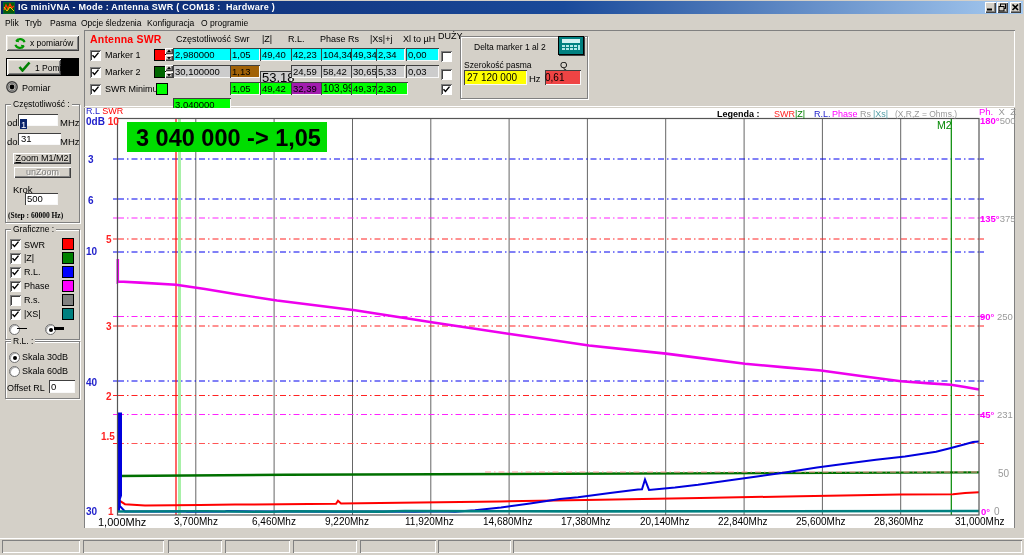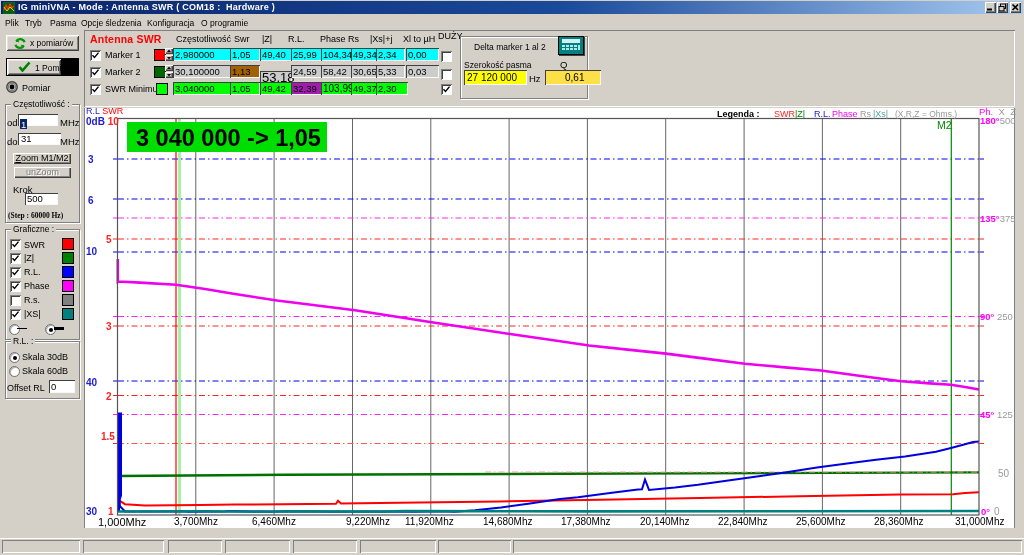--- a/index.html
+++ b/index.html
@@ -137,36 +137,36 @@
     </svg>
   </div>
 <div class="abs" style="left:105px;top:84px;font-size:9px;white-space:nowrap">SWR Minimu</div>
 <div class="swatch" style="left:156px;top:83px;background:#00ff00"></div>
 
 <div id="fields">
 
 <div class="abs field" style="left:173px;top:48px;width:56px;height:13px;background:#00ffff;font-size:9.5px;line-height:13px;padding-left:2px">2,980000</div>
 <div class="abs field" style="left:230px;top:48px;width:28px;height:13px;background:#00ffff;font-size:9.5px;line-height:13px;padding-left:2px">1,05</div>
 <div class="abs field" style="left:260px;top:48px;width:30px;height:13px;background:#00ffff;font-size:9.5px;line-height:13px;padding-left:2px">49,40</div>
-<div class="abs field" style="left:291px;top:48px;width:29px;height:13px;background:#00ffff;font-size:9.5px;line-height:13px;padding-left:2px">25,99</div>
+<div class="abs field" style="left:291px;top:48px;width:29px;height:13px;background:#00ffff;font-size:9.5px;line-height:13px;padding-left:2px">42,23</div>
 <div class="abs field" style="left:321px;top:48px;width:29px;height:13px;background:#00ffff;font-size:9.5px;line-height:13px;padding-left:2px">104,34</div>
 <div class="abs field" style="left:351px;top:48px;width:24px;height:13px;background:#00ffff;font-size:9.5px;line-height:13px;padding-left:2px">49,34</div>
 <div class="abs field" style="left:376px;top:48px;width:27px;height:13px;background:#00ffff;font-size:9.5px;line-height:13px;padding-left:2px">2,34</div>
 <div class="abs field" style="left:406px;top:48px;width:31px;height:13px;background:#00ffff;font-size:9.5px;line-height:13px;padding-left:2px">0,00</div>
 
 <div class="abs field" style="left:173px;top:65px;width:56px;height:13px;background:#cccccc;font-size:9.5px;line-height:13px;padding-left:2px">30,100000</div>
 <div class="abs field" style="left:230px;top:65px;width:28px;height:13px;background:#a16207;font-size:9.5px;line-height:13px;padding-left:2px">1,13</div>
 <div class="abs field" style="left:260px;top:71px;width:30px;height:13px;background:#cccccc;font-size:13px;line-height:13px;padding-left:2px">53,18</div>
 <div class="abs field" style="left:291px;top:65px;width:29px;height:13px;background:#cccccc;font-size:9.5px;line-height:13px;padding-left:2px">24,59</div>
 <div class="abs field" style="left:321px;top:65px;width:29px;height:13px;background:#cccccc;font-size:9.5px;line-height:13px;padding-left:2px">58,42</div>
 <div class="abs field" style="left:351px;top:65px;width:24px;height:13px;background:#cccccc;font-size:9.5px;line-height:13px;padding-left:2px">30,65</div>
 <div class="abs field" style="left:376px;top:65px;width:27px;height:13px;background:#cccccc;font-size:9.5px;line-height:13px;padding-left:2px">5,33</div>
 <div class="abs field" style="left:406px;top:65px;width:31px;height:13px;background:#cccccc;font-size:9.5px;line-height:13px;padding-left:2px">0,03</div>
 
-<div class="abs field" style="left:173px;top:82px;width:56px;height:13px;background:#00ff00;font-size:9.5px;line-height:13px;padding-left:2px">3,040000</div>
+<div class="abs field" style="left:173px;top:98px;width:56px;height:13px;background:#00ff00;font-size:9.5px;line-height:13px;padding-left:2px">3,040000</div>
 <div class="abs field" style="left:230px;top:82px;width:28px;height:13px;background:#00ff00;font-size:9.5px;line-height:13px;padding-left:2px">1,05</div>
 <div class="abs field" style="left:260px;top:82px;width:30px;height:13px;background:#00ff00;font-size:9.5px;line-height:13px;padding-left:2px">49,42</div>
 <div class="abs field" style="left:291px;top:82px;width:29px;height:13px;background:#a21caf;font-size:9.5px;line-height:13px;padding-left:2px">32,39</div>
 <div class="abs field" style="left:321px;top:82px;width:29px;height:13px;background:#00ff00;font-size:10px;line-height:13px;padding-left:2px">103,99</div>
 <div class="abs field" style="left:351px;top:82px;width:24px;height:13px;background:#00ff00;font-size:9.5px;line-height:13px;padding-left:2px">49,37</div>
 <div class="abs field" style="left:376px;top:82px;width:30px;height:13px;background:#00ff00;font-size:9.5px;line-height:13px;padding-left:2px">2,30</div>
 </div>
 
 <div class="cb" style="left:441px;top:51px"></div>
 <div class="cb" style="left:441px;top:69px"></div>
@@ -191,21 +191,21 @@
         <rect x="11" y="11" width="3" height="2"></rect>
         <rect x="15" y="11" width="3" height="2"></rect>
         <rect x="19" y="8" width="2" height="5"></rect>
       </g>
     </svg>
 </div>
 <div class="abs" style="left:464px;top:59.5px;font-size:8.5px;white-space:nowrap">Szerokość pasma</div>
 <div class="abs" style="left:560px;top:59px;font-size:9.5px">Q</div>
 <div class="abs field" style="left:464px;top:70px;width:60px;height:15px;background:#ffff00;font-size:10px;line-height:15px;padding-left:3px">27 120 000</div>
 <div class="abs" style="left:529px;top:73px;font-size:9.5px">Hz</div>
-<div class="abs field" style="left:545px;top:70px;width:36px;height:15px;background:#fde047;font-size:10px;line-height:15px;padding-left:20px">0,61</div>
+<div class="abs field" style="left:545px;top:70px;width:36px;height:15px;background:#ef4444;font-size:10px;line-height:15px;padding-left:0">0,61</div>
 
 <div id="sidebar">
 
 <div class="abs gb" style="left:5px;top:104px;width:73px;height:117px"></div>
 <div class="abs" style="left:11px;top:99px;background:#d4d0c8;padding:0 2px;font-size:8.5px;white-space:nowrap">Częstotliwość :</div>
 <div class="abs" style="left:7px;top:117px;font-size:9.5px">od</div>
 <div class="abs field" style="left:18px;top:114px;width:40px;height:12px;background:#fff"><span style="display:inline-block;background:#0a246a;color:#fff;font-size:9.5px;line-height:9px;padding:1px 1px 0 1px;margin:1px 0 0 2px">1</span></div>
 <div class="abs" style="left:60px;top:117px;font-size:9.5px">MHz</div>
 <div class="abs" style="left:7px;top:136px;font-size:9.5px">do</div>
 <div class="abs field" style="left:18px;top:133px;width:40px;height:12px;background:#fff;font-size:9.5px;line-height:12px;padding-left:3px">31</div>
@@ -375,29 +375,29 @@
 <div class="abs" style="left:86px;top:506px;font-size:10px;font-weight:bold;color:#2222cc">30</div>
 <div class="abs" style="left:106px;top:234px;font-size:10px;font-weight:bold;color:#ff2222">5</div>
 <div class="abs" style="left:106px;top:321px;font-size:10px;font-weight:bold;color:#ff2222">3</div>
 <div class="abs" style="left:106px;top:391px;font-size:10px;font-weight:bold;color:#ff2222">2</div>
 <div class="abs" style="left:101px;top:431px;font-size:10px;font-weight:bold;color:#ff2222">1.5</div>
 <div class="abs" style="left:108px;top:506px;font-size:10px;font-weight:bold;color:#ff2222">1</div>
 
 <div class="abs" style="left:980px;top:115px;font-size:9.5px;font-weight:bold;color:#ff00ff;white-space:nowrap">180°<span style="color:#999;font-weight:normal">500</span></div>
 <div class="abs" style="left:980px;top:213px;font-size:9.5px;font-weight:bold;color:#ff00ff;white-space:nowrap">135°<span style="color:#999;font-weight:normal">375</span></div>
 <div class="abs" style="left:980px;top:311px;font-size:9.5px;font-weight:bold;color:#ff00ff;white-space:nowrap">90°&nbsp;<span style="color:#999;font-weight:normal">250</span></div>
-<div class="abs" style="left:980px;top:409px;font-size:9.5px;font-weight:bold;color:#ff00ff;white-space:nowrap">45°&nbsp;<span style="color:#999;font-weight:normal">125</span></div>
+<div class="abs" style="left:980px;top:409px;font-size:9.5px;font-weight:bold;color:#ff00ff;white-space:nowrap">45°&nbsp;<span style="color:#999;font-weight:normal">231</span></div>
 <div class="abs" style="left:998px;top:468px;font-size:10px;color:#999">50</div>
 <div class="abs" style="left:981px;top:506px;font-size:9.5px;font-weight:bold;color:#ff00ff">0°</div>
 <div class="abs" style="left:994px;top:506px;font-size:10px;color:#999">0</div>
 
 <div class="abs" style="left:98px;top:516px;font-size:11px;color:#000">1,000Mhz</div>
 <div class="abs" style="left:174px;top:516px;font-size:10px;color:#000">3,700Mhz</div>
 <div class="abs" style="left:252px;top:516px;font-size:10px;color:#000">6,460Mhz</div>
-<div class="abs" style="left:346px;top:516px;font-size:10px;color:#000">9,220Mhz</div>
+<div class="abs" style="left:325px;top:516px;font-size:10px;color:#000">9,220Mhz</div>
 <div class="abs" style="left:405px;top:516px;font-size:10px;color:#000">11,920Mhz</div>
 <div class="abs" style="left:483px;top:516px;font-size:10px;color:#000">14,680Mhz</div>
 <div class="abs" style="left:561px;top:516px;font-size:10px;color:#000">17,380Mhz</div>
 <div class="abs" style="left:640px;top:516px;font-size:10px;color:#000">20,140Mhz</div>
 <div class="abs" style="left:718px;top:516px;font-size:10px;color:#000">22,840Mhz</div>
 <div class="abs" style="left:796px;top:516px;font-size:10px;color:#000">25,600Mhz</div>
 <div class="abs" style="left:874px;top:516px;font-size:10px;color:#000">28,360Mhz</div>
 <div class="abs" style="left:955px;top:516px;font-size:10px;color:#000">31,000Mhz</div>
 </div>
 

